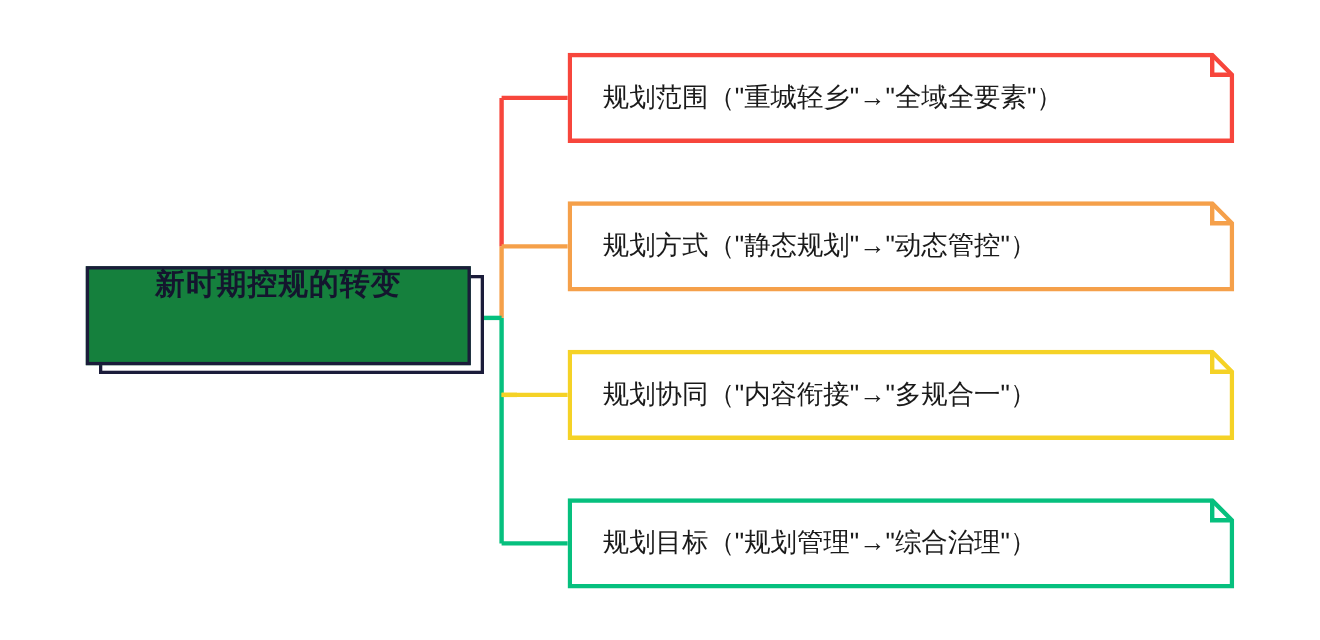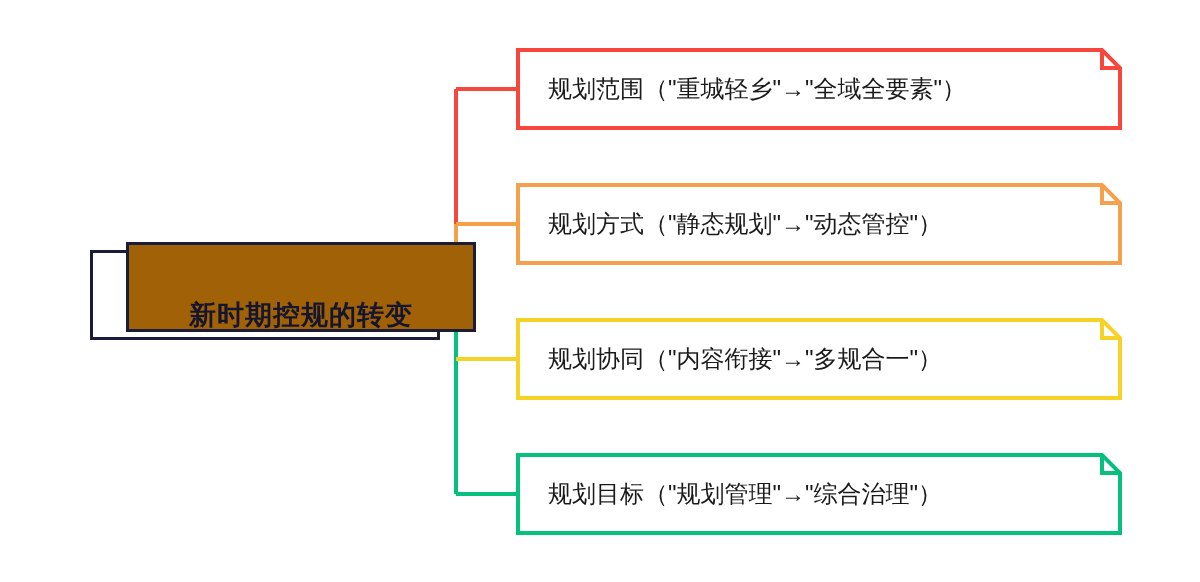--- a/index.html
+++ b/index.html
@@ -32,23 +32,23 @@
     width:100%;height:100%;
     box-sizing:border-box;
     background:#ffffff;
     border:3px solid #1B1C3A;
   }
   .center-node .front-card{
     position:absolute;
     left:0;top:0;
     width:100%;height:100%;
     box-sizing:border-box;
-    background:#a16207;
+    background:#15803d;
     border:3px solid #1B1C3A;
-    display:flex;align-items:flex-end;justify-content:center;margin-left:48px;
+    display:flex;align-items:flex-start;justify-content:center;
   }
   .center-label{
     font-size:27px;
     font-weight:700;
     color:#14152E;
     letter-spacing:1px;
     line-height:1;
     white-space:nowrap;
   }
 

